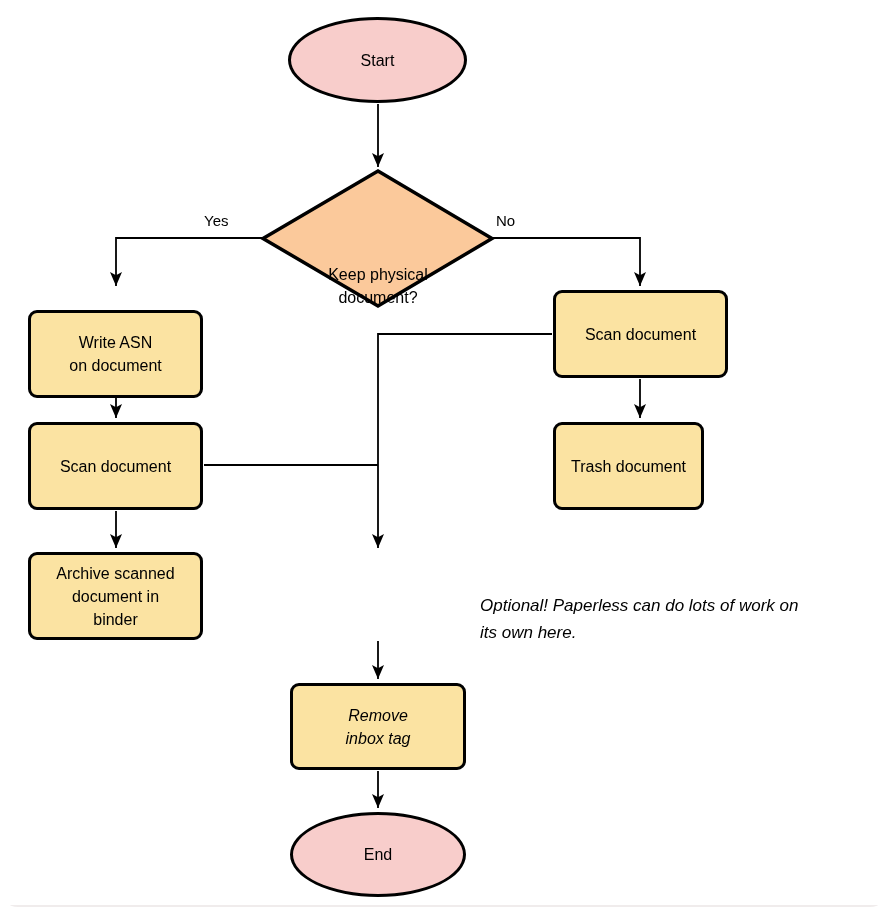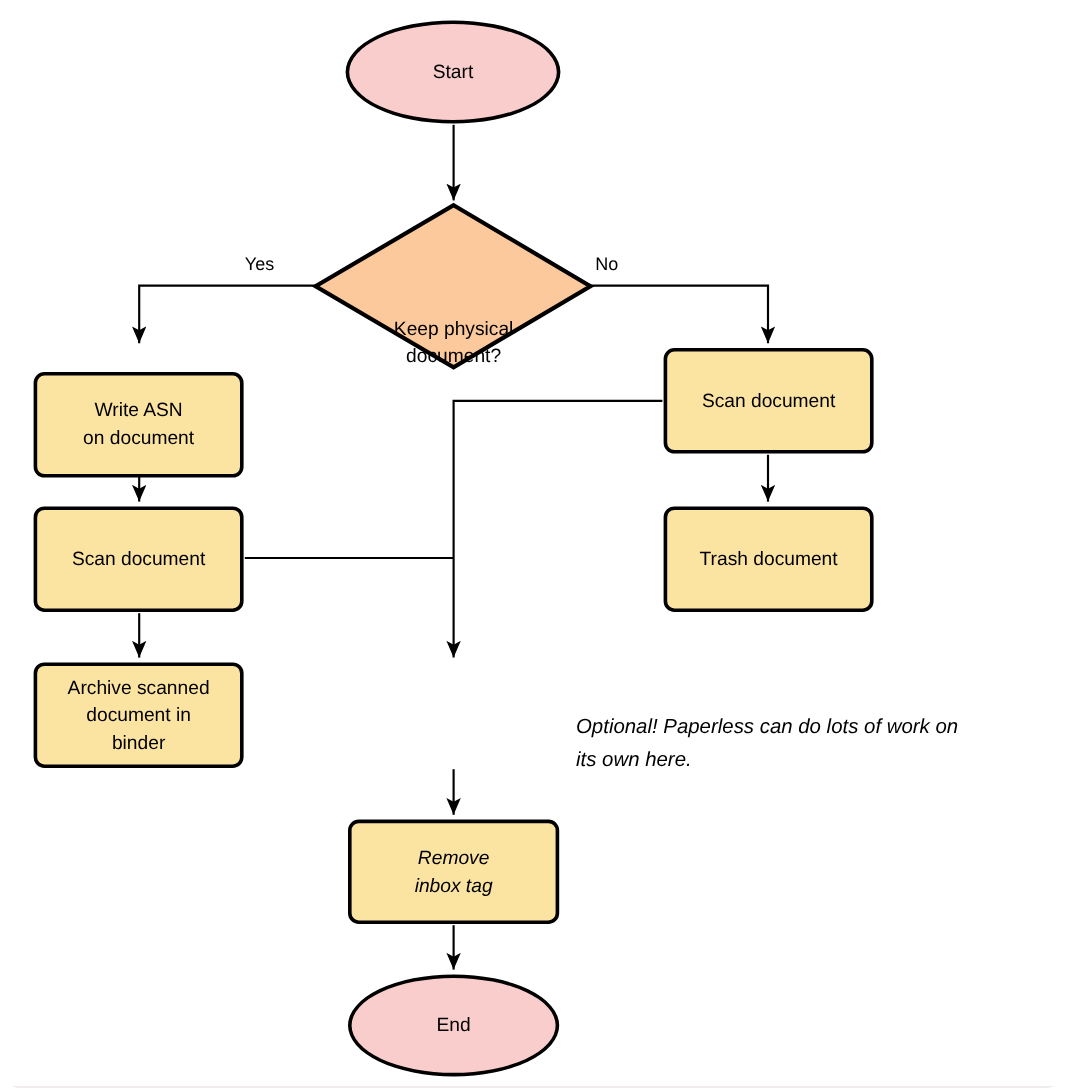--- a/index.html
+++ b/index.html
@@ -102,21 +102,21 @@
 on document</div>
 
   <div class="node process" style="left:28px; top:422px; width:175px; height:88px;">Scan document</div>
 
   <div class="node process" style="left:28px; top:552px; width:175px; height:88px;">Archive scanned
 document in
 binder</div>
 
   <div class="node process" style="left:553px; top:290px; width:175px; height:88px;">Scan document</div>
 
-  <div class="node process" style="left:553px; top:422px; width:175px; height:88px;">Trash document</div>
+  <div class="node process" style="left:553px; top:422px; width:151px; height:88px;">Trash document</div>
 
 
   <div class="annotation" style="left:480px; top:592px; width:408px;">Optional! Paperless can do lots of work on
 its own here.</div>
 
   <div class="node process" style="left:290px; top:683px; width:176px; height:87px;font-style:italic;">Remove
 inbox tag</div>
 
   <div class="node terminator" style="left:290px; top:812px; width:176px; height:85px;">End</div>
 

